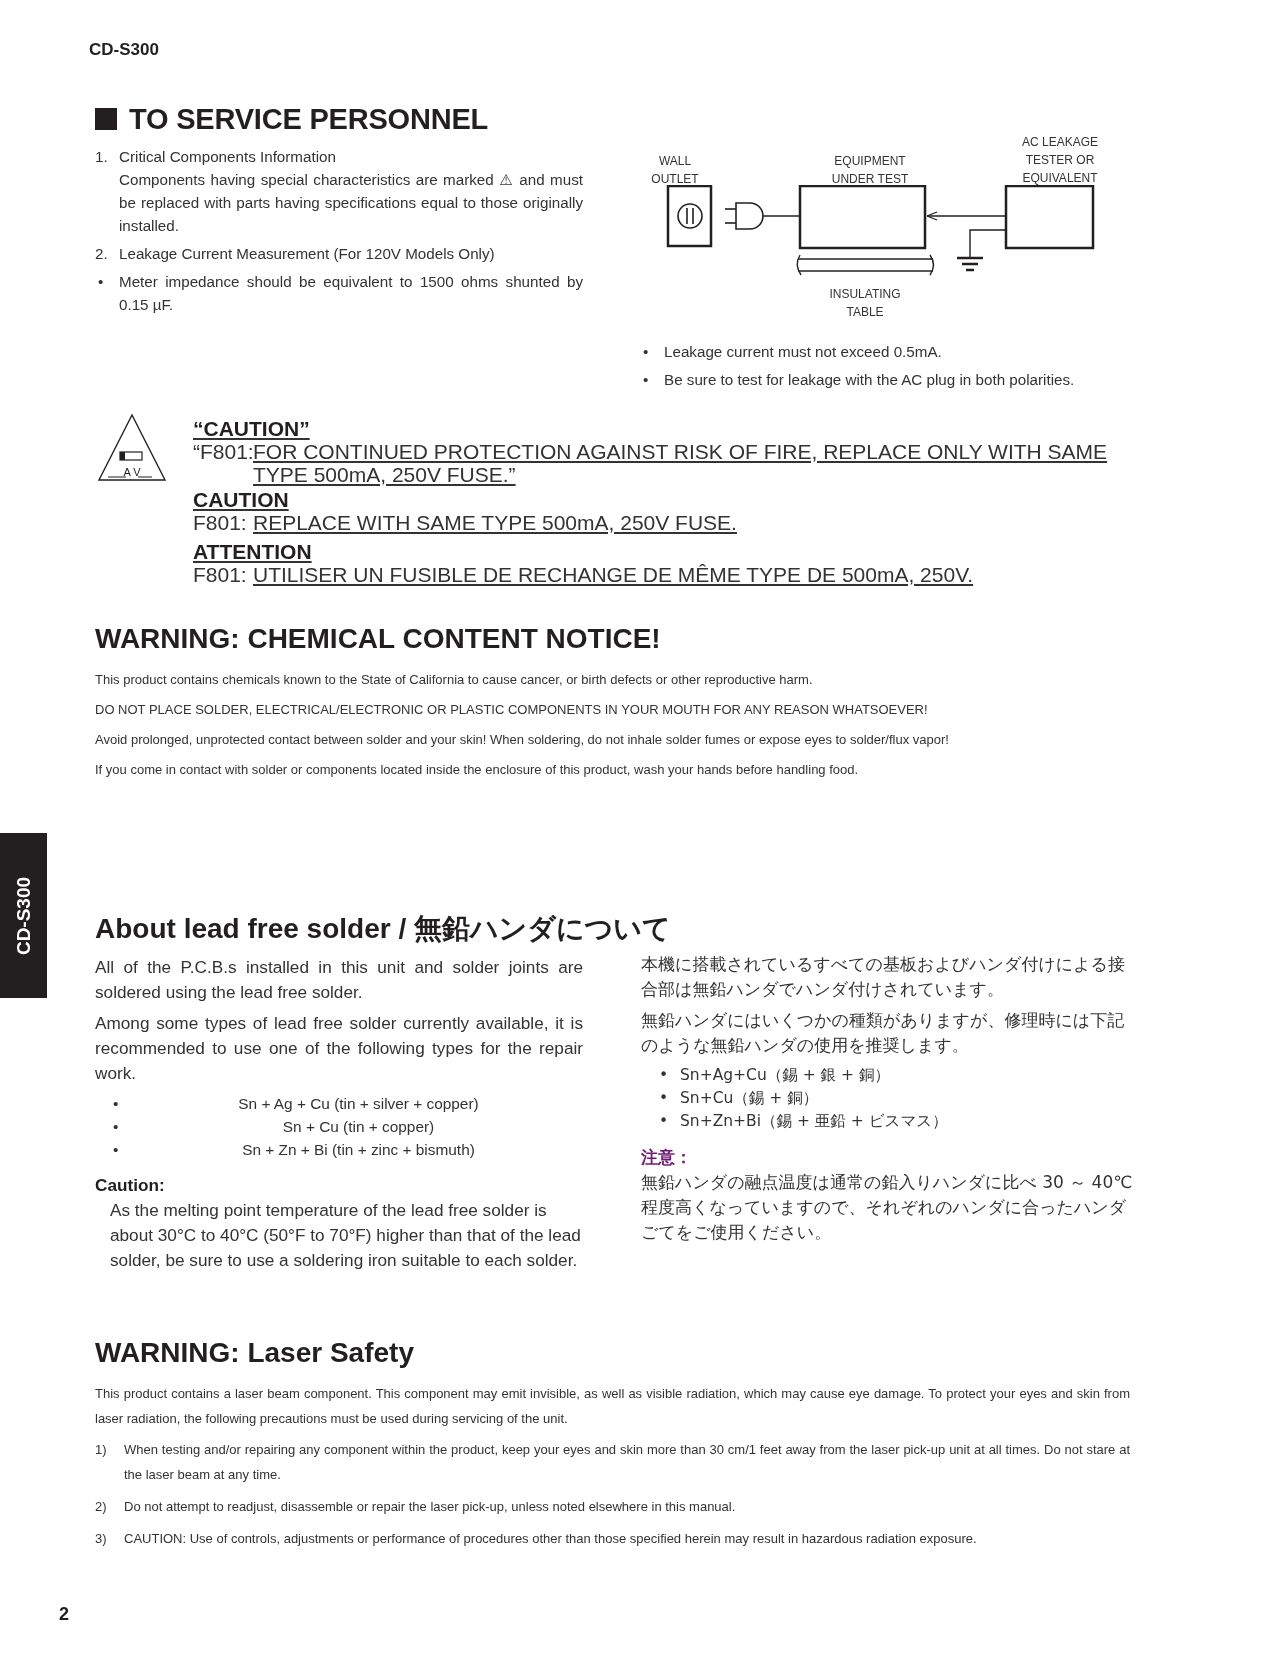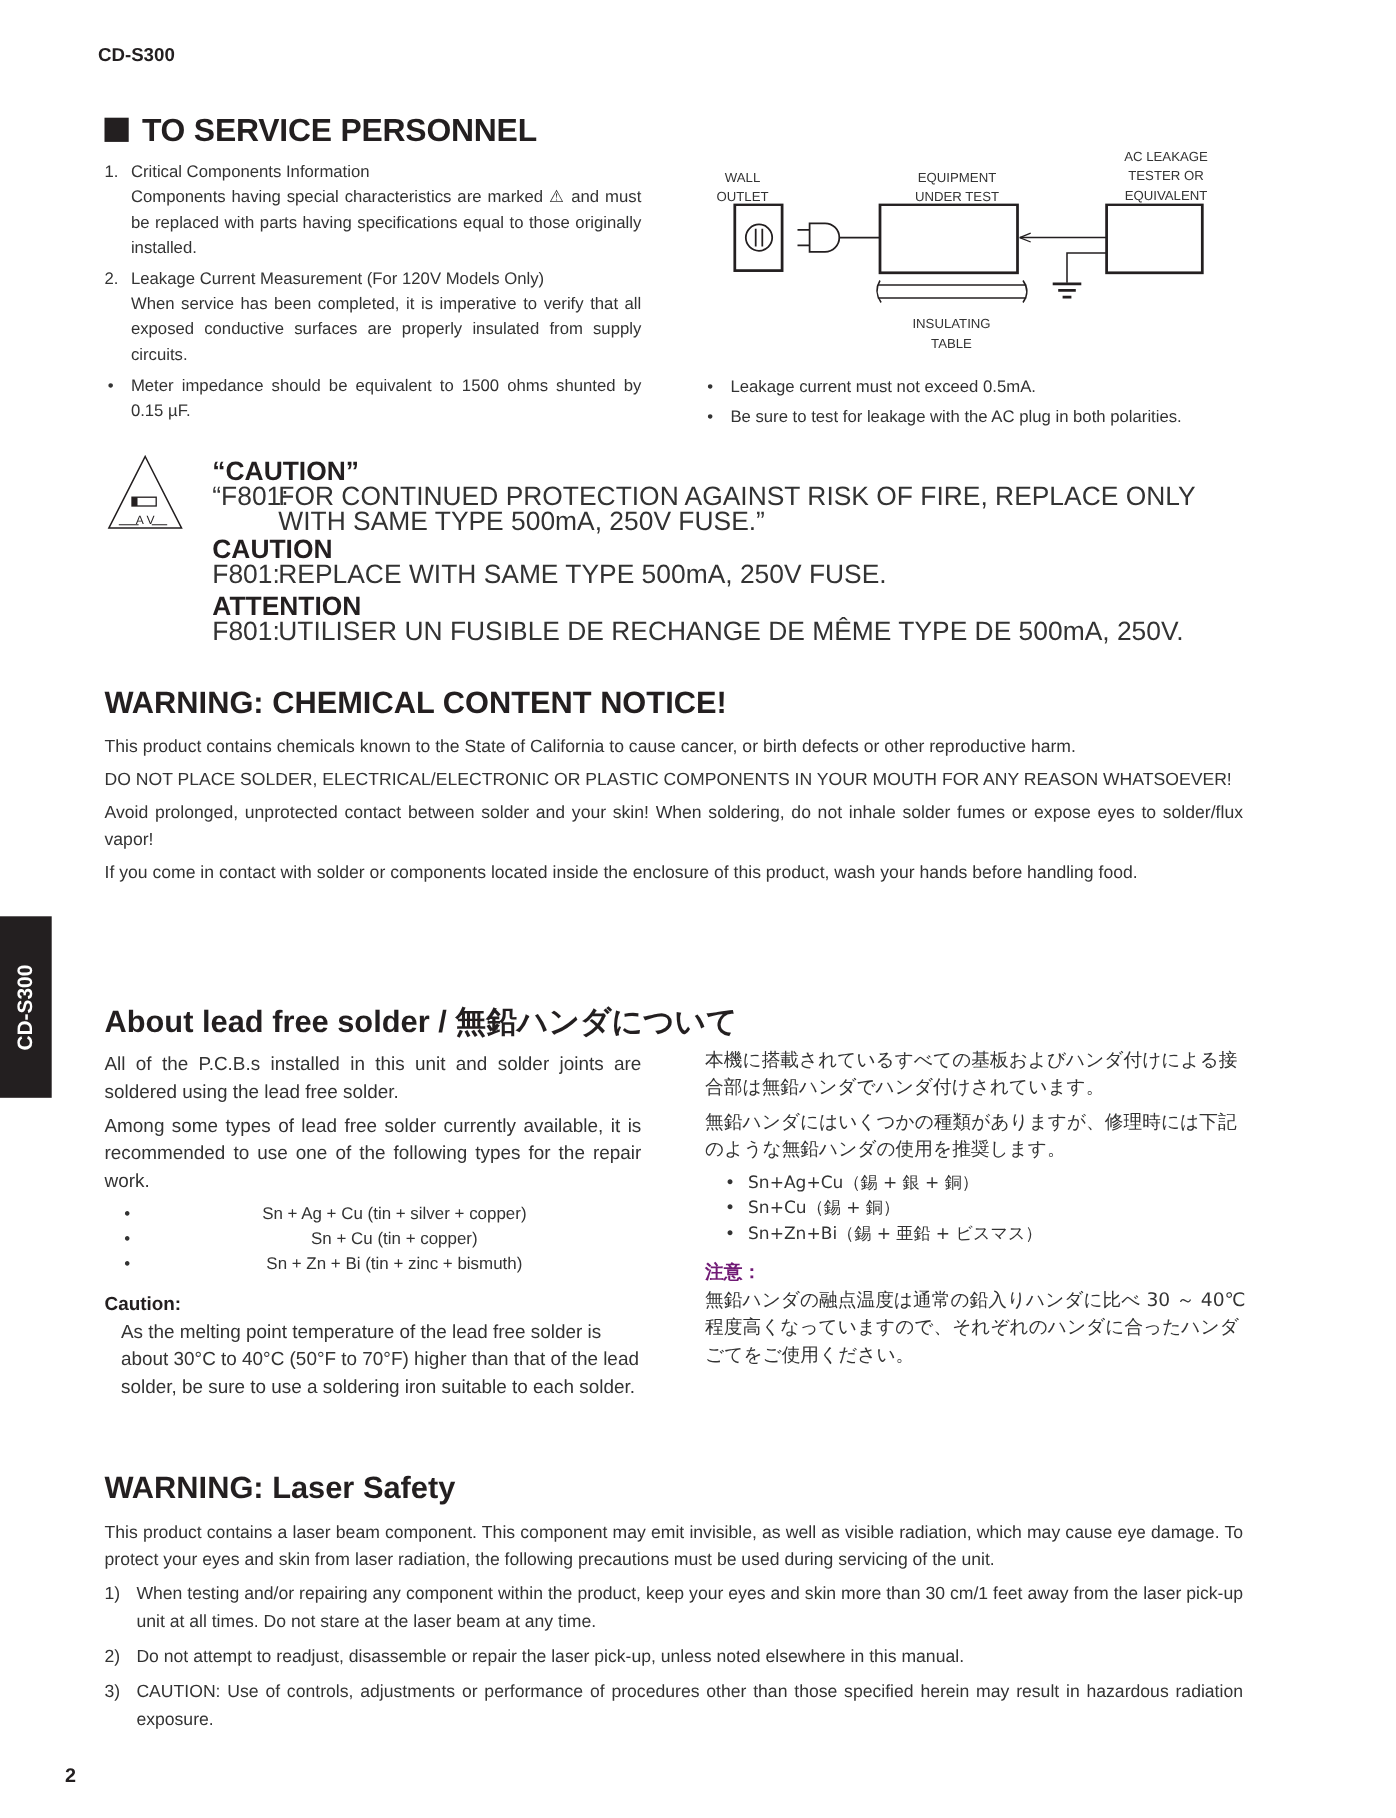--- a/index.html
+++ b/index.html
@@ -7,29 +7,29 @@
     width: 1269px; height: 1653px; position: relative; overflow: hidden;
     font-family: "Liberation Sans", "DejaVu Sans", sans-serif;
     color: #231f20;
   }
   .abs { position: absolute; }
   .model-top { left: 89px; top: 40px; font-size: 17px; font-weight: bold; }
   .h1 { font-weight: bold; font-size: 29px; letter-spacing: -0.2px; white-space: nowrap; }
   .h1 .sq { display: inline-block; width: 22px; height: 22px; background: #231f20; margin-right: 12px; vertical-align: -1px; }
   .h2 { font-weight: bold; font-size: 28px; white-space: nowrap; }
   .body-sm { font-size: 15.2px; line-height: 23px; color: #333; }
-  .body { font-size: 16px; line-height: 24px; color: #333; text-align: justify; }
+  .body { font-size: 13px; line-height: 24px; color: #333; text-align: justify; }
   .narrow { font-stretch: condensed; }
   .justify { text-align: justify; }
   .item { position: relative; padding-left: 24px; margin: 0 0 5px 0; }
   .item .num { position: absolute; left: 0; top: 0; }
   .bullet { position: relative; padding-left: 24px; margin: 0 0 5px 0; }
   .bullet::before { content: "•"; position: absolute; left: 3px; top: 0; }
   p { margin: 0 0 6px 0; }
-  .caution-block { font-size: 24px; line-height: 23px; color: #333; }
+  .caution-block { font-size: 21px; line-height: 23px; color: #333; text-decoration: underline; }
   .caution-block .lbl { font-weight: bold; color: #231f20; }
   .hang { position: relative; padding-left: 60px; }
   .hang .k { position: absolute; left: 0; top: 0; }
   .side-tab { left: 0; top: 833px; width: 47px; height: 165px; background: #231f20; }
   .side-tab span { position: absolute; left: 50%; top: 50%; transform: translate(-50%, -50%) rotate(-90deg); color: #fff; font-weight: bold; font-size: 19px; white-space: nowrap; }
   .jp { font-family: "DejaVu Sans", sans-serif; font-size: 17px; line-height: 25px; color: #333; }
   .jp-list { font-size: 15.5px; line-height: 23px; }
   .laser-list .item { padding-left: 29px; margin-bottom: 7px; }
   .page-num { left: 59px; top: 1604px; font-size: 18px; font-weight: bold; }
   .diagram-label { font-size: 12px; line-height: 18px; text-align: center; color: #333; position: absolute; }
@@ -49,21 +49,20 @@
 
 <div class="abs body-sm" style="left:95px; top:145px; width:488px;">
   <div class="item">
     <span class="num">1.</span>
     <div>Critical Components Information</div>
     <div class="justify">Components having special characteristics are marked ⚠ and must be replaced with parts having specifications equal to those originally installed.</div>
   </div>
   <div class="item">
     <span class="num">2.</span>
     <div>Leakage Current Measurement (For 120V Models Only)</div>
-    <div class="justify">When service has been completed, it is imperative to verify that all exposed conductive surfaces are properly insulated from supply circuits.</div>
   </div>
   <div class="bullet justify">Meter impedance should be equivalent to 1500 ohms shunted by 0.15 µF.</div>
 </div>
 
 <div class="abs" style="left:640px; top:130px; width:480px; height:200px;">
   <div class="diagram-label" style="left:0px; top:22px; width:70px;">
     <div>WALL</div>
       <div>OUTLET</div>
   </div>
   <div class="diagram-label" style="left:160px; top:22px; width:140px;">

